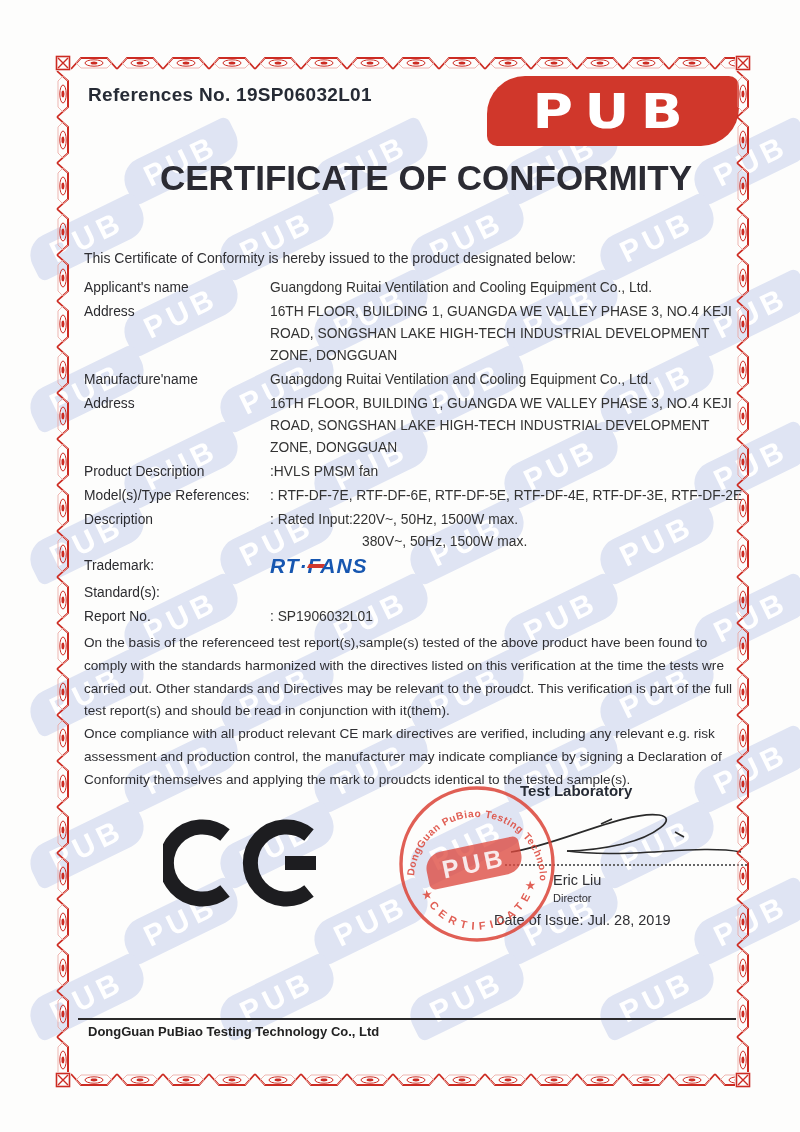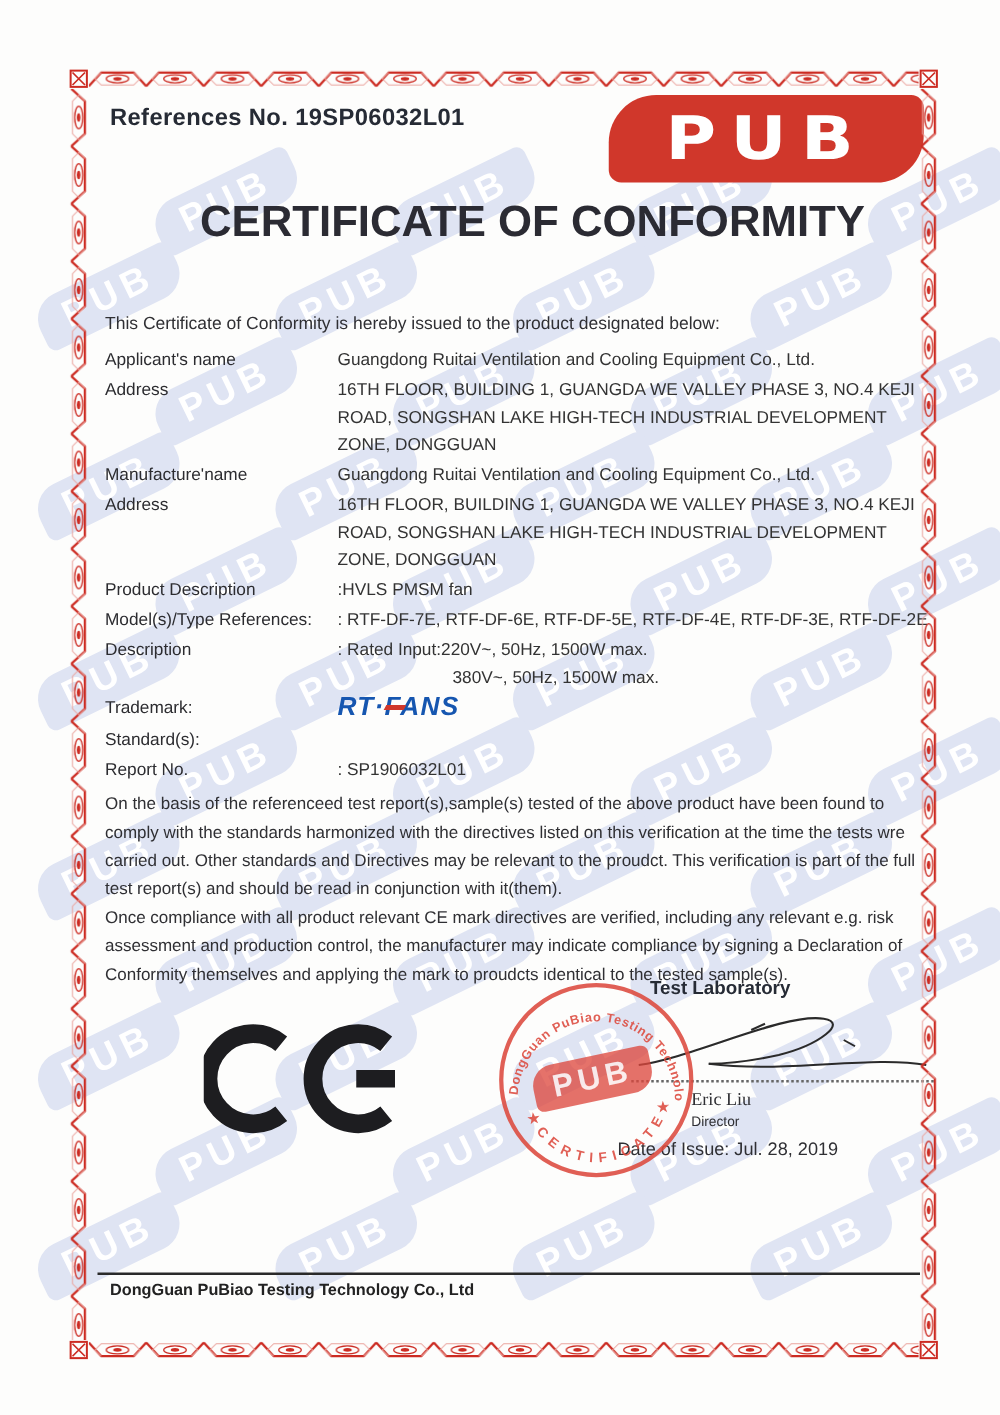--- a/index.html
+++ b/index.html
@@ -58,21 +58,21 @@
     background:#d0372b; transform:skewX(-28deg); }
 
   #paragraphs { left:84px; top:632px; width:660px; font-size:13.6px;
     color:#2f2f33; line-height:1.68; }
   #paragraphs p { margin:0; }
 
   #test-lab { left:520px; top:782px; font-size:15px; font-weight:bold; color:#262b35; }
   #ce-mark { left:163px; top:818px; }
   #signature { left:505px; top:806px; width:242px; height:60px;
     border-bottom:2px dotted #666; }
-  #signer-name { left:553px; top:872px; font-size:14.5px; color:#2f2f33;font-family:Liberation Serif, serif; }
+  #signer-name { left:553px; top:872px; font-size:14.5px; color:#2f2f33; }
   #signer-title { left:553px; top:892px; font-size:11px; color:#2f2f33; }
   #date-issue { left:494px; top:912px; font-size:14.5px; color:#2f2f33; }
 
   #stamp { left:396px; top:783px; width:162px; height:162px; z-index:2; opacity:0.88; }
   #stamp-center {
     position:absolute; left:30px; top:62px; width:96px; height:36px;
     background:rgba(221,72,62,0.88); border-radius:17px 6px 17px 6px;
     transform:rotate(-12deg);
     display:flex; align-items:center; justify-content:center;
   }

